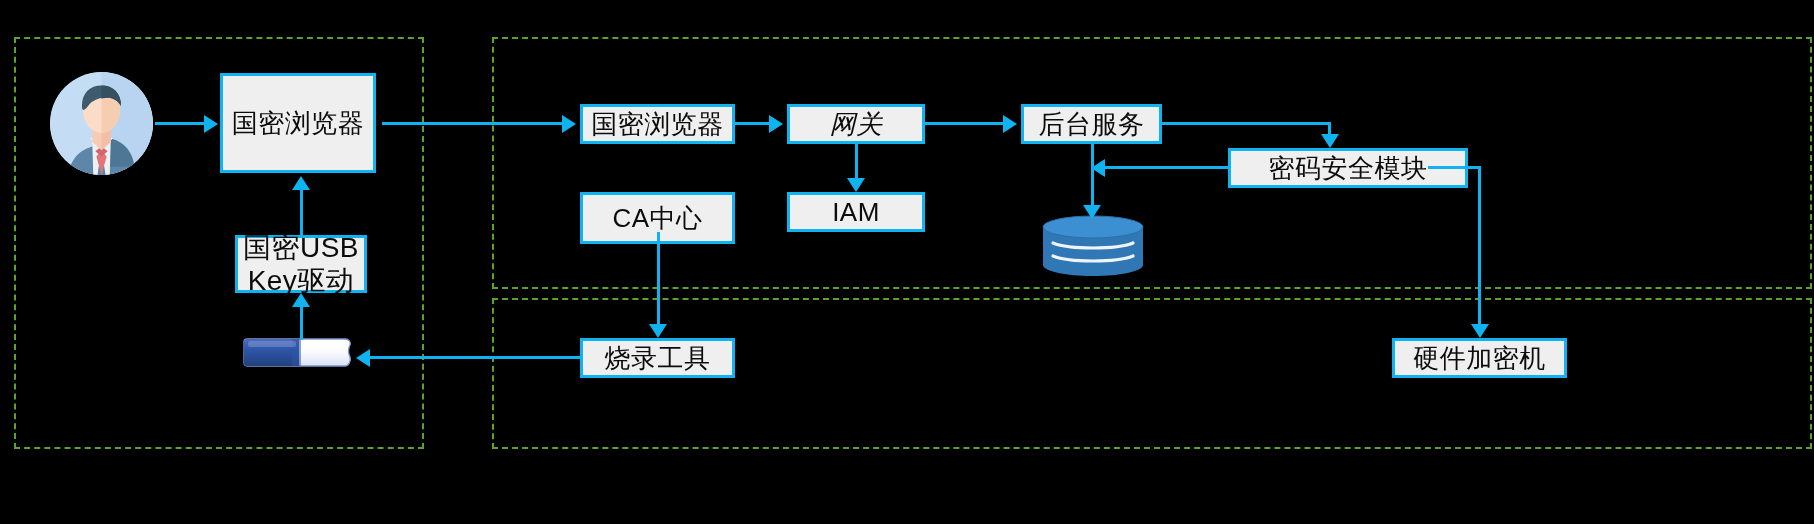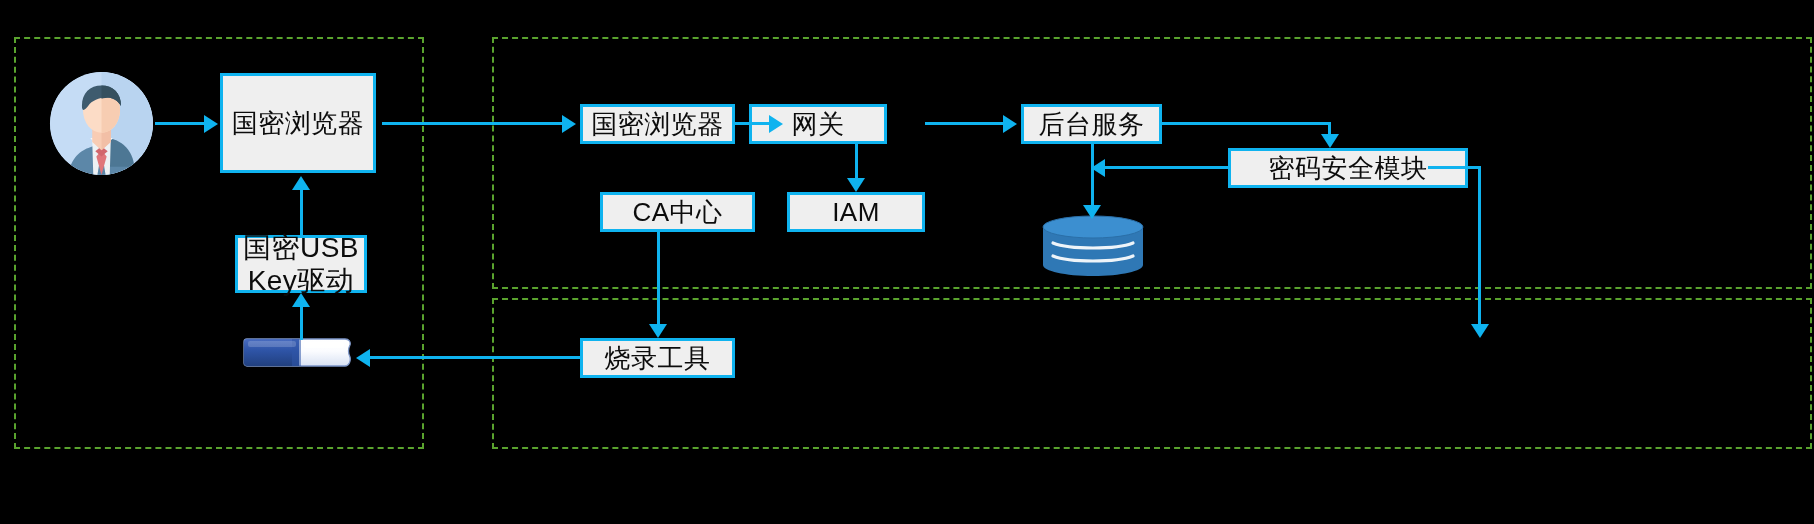--- a/index.html
+++ b/index.html
@@ -99,33 +99,33 @@
 
       <rect x="6" y="5" width="48" height="6" fill="#ffffff" opacity="0.18" rx="2"></rect>
       <rect x="62" y="6" width="40" height="6" fill="#ffffff" opacity="0.75" rx="2"></rect>
     </svg>
   </div>
 
   <div class="node" style="left:580px;top:104px;width:155px;height:40px;">
     <span>国密浏览器</span>
   </div>
 
-  <div class="node" style="left:749px;top:104px;width:138px;height:40px;">
+  <div class="node" style="left:787px;top:104px;width:138px;height:40px;font-style:italic;">
     <span>网关</span>
   </div>
 
   <div class="node" style="left:787px;top:192px;width:138px;height:40px;">
     <span>IAM</span>
   </div>
 
   <div class="node" style="left:1021px;top:104px;width:141px;height:40px;">
     <span>后台服务</span>
   </div>
 
-  <div class="node" style="left:580px;top:192px;width:155px;height:40px;margin-left:20px;">
+  <div class="node" style="left:580px;top:192px;width:155px;height:52px;">
     <span>CA中心</span>
   </div>
 
   <div class="node" style="left:1228px;top:148px;width:240px;height:40px;">
     <span>密码安全模块</span>
   </div>
 
   <div class="db" style="left:1041px;top:215px;width:104px;height:62px;">
     <svg viewBox="0 0 104 62" width="104" height="62">
       <path d="M2 12v38c0 6 22 11 50 11s50-5 50-11V12z" fill="#2f78b5"></path>
@@ -133,20 +133,23 @@
       <ellipse cx="52" cy="12" rx="50" ry="11" fill="none" stroke="#2a6fa8" stroke-width="1"></ellipse>
       <path d="M12 28c10 4 30 5 40 5s30-1 40-5" fill="none" stroke="#ffffff" stroke-width="3.2" stroke-linecap="round" opacity="0.92"></path>
       <path d="M12 41c10 4 30 5 40 5s30-1 40-5" fill="none" stroke="#ffffff" stroke-width="3.2" stroke-linecap="round" opacity="0.92"></path>
     </svg>
   </div>
 
   <div class="node" style="left:580px;top:338px;width:155px;height:40px;text-align:center;">
     <span>烧录工具</span>
   </div>
 
+  <div class="node" style="left:1392px;top:338px;width:175px;height:40px;">
+    <span>硬件加密机</span>
+  </div>
 
   <div class="hline" style="left:155px;top:122px;width:49px;"></div>
   <div class="arrow right" style="left:204px;top:114.5px;"></div>
 
   <div class="hline" style="left:382px;top:122px;width:180px;"></div>
   <div class="arrow right" style="left:562px;top:114.5px;"></div>
 
   <div class="vline" style="left:299.5px;top:190px;height:45px;"></div>
   <div class="arrow up" style="left:292px;top:176px;"></div>
 

